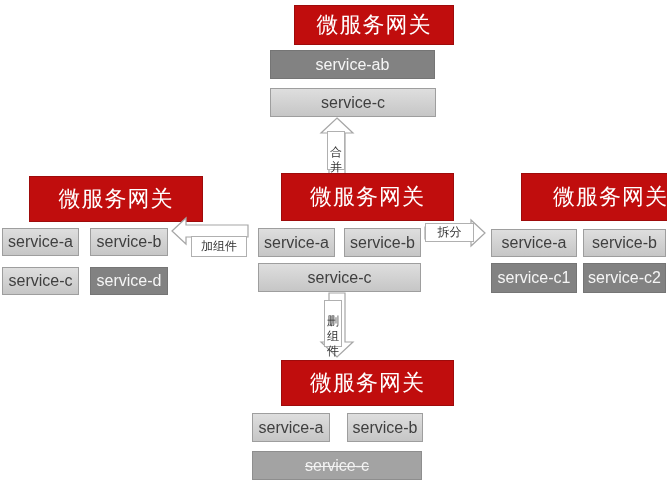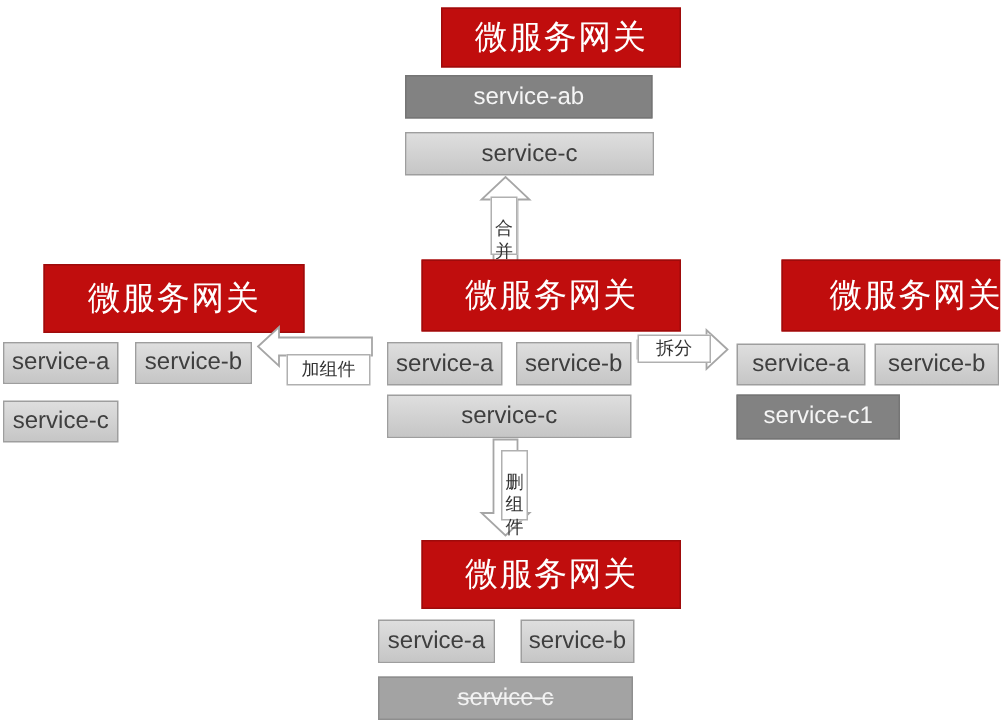--- a/index.html
+++ b/index.html
@@ -50,44 +50,46 @@
 
   <svg class="arrow" style="left:319px;top:117px" width="36" height="60" viewBox="0 0 36 60">
     <polygon points="18,1 34,16 26,16 26,59 10,59 10,16 2,16"></polygon>
   </svg>
   <div class="alabel v" style="left:327px;top:131px;width:18px;height:39px">合并</div>
 
   <div class="gw" style="left:-2px;top:176px;width:174px;height:46px">微服务网关</div>
   <div class="svc light" style="left:2px;top:228px;width:77px;height:28px">service-a</div>
   <div class="svc light" style="left:90px;top:228px;width:78px;height:28px">service-b</div>
   <div class="svc light" style="left:2px;top:267px;width:77px;height:28px">service-c</div>
+  <div class="svc dark" style="left:90px;top:267px;width:78px;height:28px">service-d</div>
 
   <svg class="arrow" style="left:171px;top:216px" width="78" height="30" viewBox="0 0 78 30">
     <polygon points="1,15 15,2 15,9 77,9 77,21 15,21 15,28"></polygon>
   </svg>
   <div class="alabel" style="left:191px;top:236px;width:56px;height:21px">加组件</div>
 
   <div class="gw" style="left:250px;top:173px;width:173px;height:48px">微服务网关</div>
   <div class="svc light" style="left:258px;top:228px;width:77px;height:29px">service-a</div>
   <div class="svc light" style="left:344px;top:228px;width:77px;height:29px">service-b</div>
   <div class="svc light" style="left:258px;top:263px;width:163px;height:29px">service-c</div>
 
   <svg class="arrow" style="left:424px;top:218px" width="62" height="30" viewBox="0 0 62 30">
     <polygon points="61,15 47,2 47,9 1,9 1,21 47,21 47,28"></polygon>
   </svg>
   <div class="alabel" style="left:425px;top:223px;width:49px;height:19px">拆分</div>
 
   <div class="gw" style="left:490px;top:173px;width:179px;height:48px">微服务网关</div>
   <div class="svc light" style="left:491px;top:229px;width:86px;height:28px">service-a</div>
   <div class="svc light" style="left:583px;top:229px;width:83px;height:28px">service-b</div>
-  <div class="svc dark" style="left:491px;top:263px;width:109px;height:30px">service-c1</div>
+  <div class="svc dark" style="left:491px;top:263px;width:86px;height:30px">service-c1</div>
+  <div class="svc dark" style="left:583px;top:263px;width:83px;height:30px">service-c2</div>
 
   <svg class="arrow" style="left:319px;top:292px" width="36" height="66" viewBox="0 0 36 66">
     <polygon points="10,1 26,1 26,50 34,50 18,65 2,50 10,50"></polygon>
   </svg>
-  <div class="alabel v" style="left:334px;top:300px;width:18px;height:47px">删组件</div>
+  <div class="alabel v" style="left:324px;top:300px;width:18px;height:47px">删组件</div>
 
   <div class="gw" style="left:250px;top:360px;width:173px;height:46px">微服务网关</div>
   <div class="svc light" style="left:252px;top:413px;width:78px;height:29px">service-a</div>
   <div class="svc light" style="left:347px;top:413px;width:76px;height:29px">service-b</div>
   <div class="svc struck" style="left:252px;top:451px;width:170px;height:29px">service-c</div>
 
 </div>
 
 </body></html>

